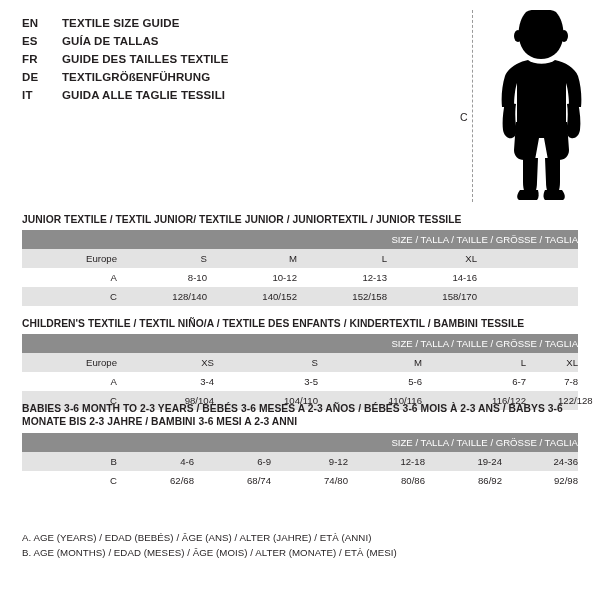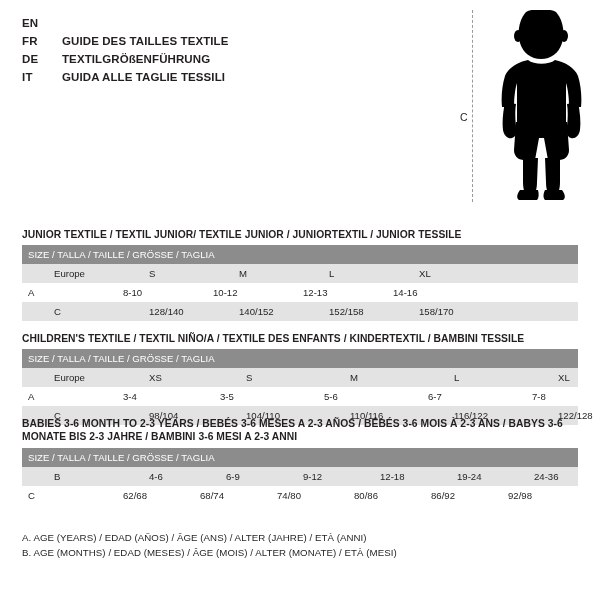--- a/index.html
+++ b/index.html
@@ -77,35 +77,35 @@
     top: 0px;
     width: 100px;
     height: 192px;
   }
 
   
   .section {
     position: absolute;
     left: 22px;
     width: 556px;
-    margin-top: 15px;
   }
   .section-title {
     font-size: 10.3px;
     font-weight: bold;
     letter-spacing: 0.05px;
     margin-bottom: 5px;
   }
   .section-title.two-line {
     line-height: 13px;
   }
   table.sizes {
     border-collapse: collapse;
     width: 556px;
     table-layout: fixed;
+    text-align: right;
   }
   table.sizes td {
     font-size: 9.6px;
     padding: 2px 0 2px 6px;
     height: 15px;
     vertical-align: middle;
   }
   tr.head td {
     background: #8c8c8c;
     color: #ffffff;
@@ -134,20 +134,25 @@
   }
 </style>
 </head>
 <body>
 
 <div class="page">
 
   <div class="header">
     <div class="lang-row">
       <div class="lang-code">EN</div>
+      <div class="lang-title">TEXTILE SIZE GUIDE</div>
+    </div>
+    <div class="lang-row">
+      <div class="lang-code">ES</div>
+      <div class="lang-title">GUÍA DE TALLAS</div>
     </div>
     <div class="lang-row">
       <div class="lang-code">FR</div>
       <div class="lang-title">GUIDE DES TAILLES TEXTILE</div>
     </div>
     <div class="lang-row">
       <div class="lang-code">DE</div>
       <div class="lang-title">TEXTILGRÖßENFÜHRUNG</div>
     </div>
     <div class="lang-row">
@@ -303,17 +308,17 @@
           <td>74/80</td>
           <td>80/86</td>
           <td>86/92</td>
           <td>92/98</td>
         </tr>
       </tbody>
     </table>
   </div>
 
   <div class="legend">
-    <div>A. AGE (YEARS) / EDAD (AÑOS) / ÂGE (ANS) / ALTER (JAHRE) / ETÀ (ANNI)</div>
+    <div>A. AGE (YEARS) / EDAD (BEBÉS) / ÂGE (ANS) / ALTER (JAHRE) / ETÀ (ANNI)</div>
     <div>B. AGE (MONTHS) / EDAD (MESES) / ÂGE (MOIS) / ALTER (MONATE) / ETÀ (MESI)</div>
   </div>
 
 </div>
 
 </body></html>

